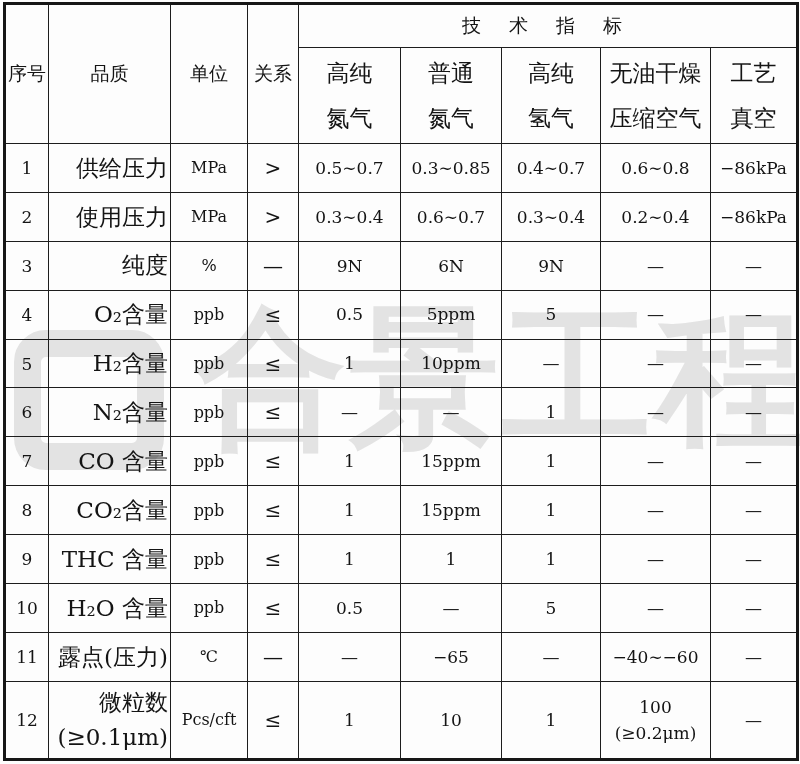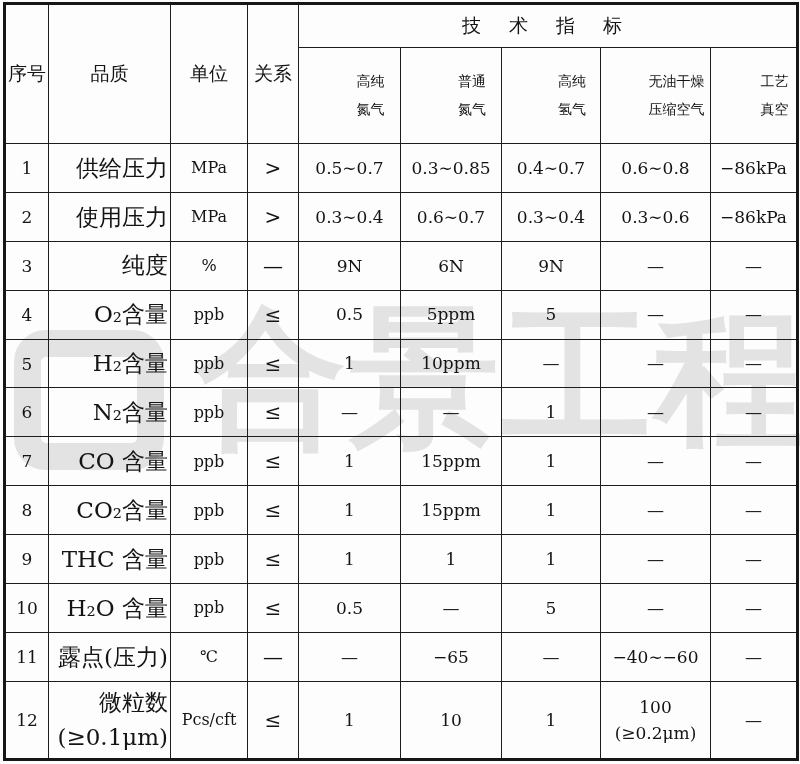--- a/index.html
+++ b/index.html
@@ -38,21 +38,21 @@
     white-space:pre-line; font-weight:normal;
     overflow:hidden;
   }
   thead tr.hr1 { height:44px; }
   thead tr.hr2 { height:96px; }
   tbody tr { height:47px; }
   tbody tr.tall { height:75px; }
 
   th.cjk { font-size:19px; }
   th.tech { font-size:19px; letter-spacing:11px; }
-  th.gas  { font-size:14px; line-height:1.95;padding-left:44px; }
+  th.gas  { font-size:23px; line-height:1.95; }
   td.c-no { font-size:17px; }
   td.c-q  { font-size:23px; line-height:1.5;text-align:right; }
   td.c-u  { font-size:16px; }
   td.c-r  { font-size:20px; }
   td.c-v  { font-size:17px; line-height:1.55; }
 </style>
 </head>
 <body>
 
 <div class="page">
@@ -108,21 +108,21 @@
       <td class="c-v">−86kPa</td>
     </tr>
         <tr>
       <td class="c-no">2</td>
       <td class="c-q">使用压力</td>
       <td class="c-u">MPa</td>
       <td class="c-r">&gt;</td>
       <td class="c-v">0.3∼0.4</td>
       <td class="c-v">0.6∼0.7</td>
       <td class="c-v">0.3∼0.4</td>
-      <td class="c-v">0.3∼0.6</td>
+      <td class="c-v">0.2∼0.4</td>
       <td class="c-v">−86kPa</td>
     </tr>
         <tr>
       <td class="c-no">3</td>
       <td class="c-q">纯度</td>
       <td class="c-u">%</td>
       <td class="c-r">—</td>
       <td class="c-v">9N</td>
       <td class="c-v">6N</td>
       <td class="c-v">9N</td>

